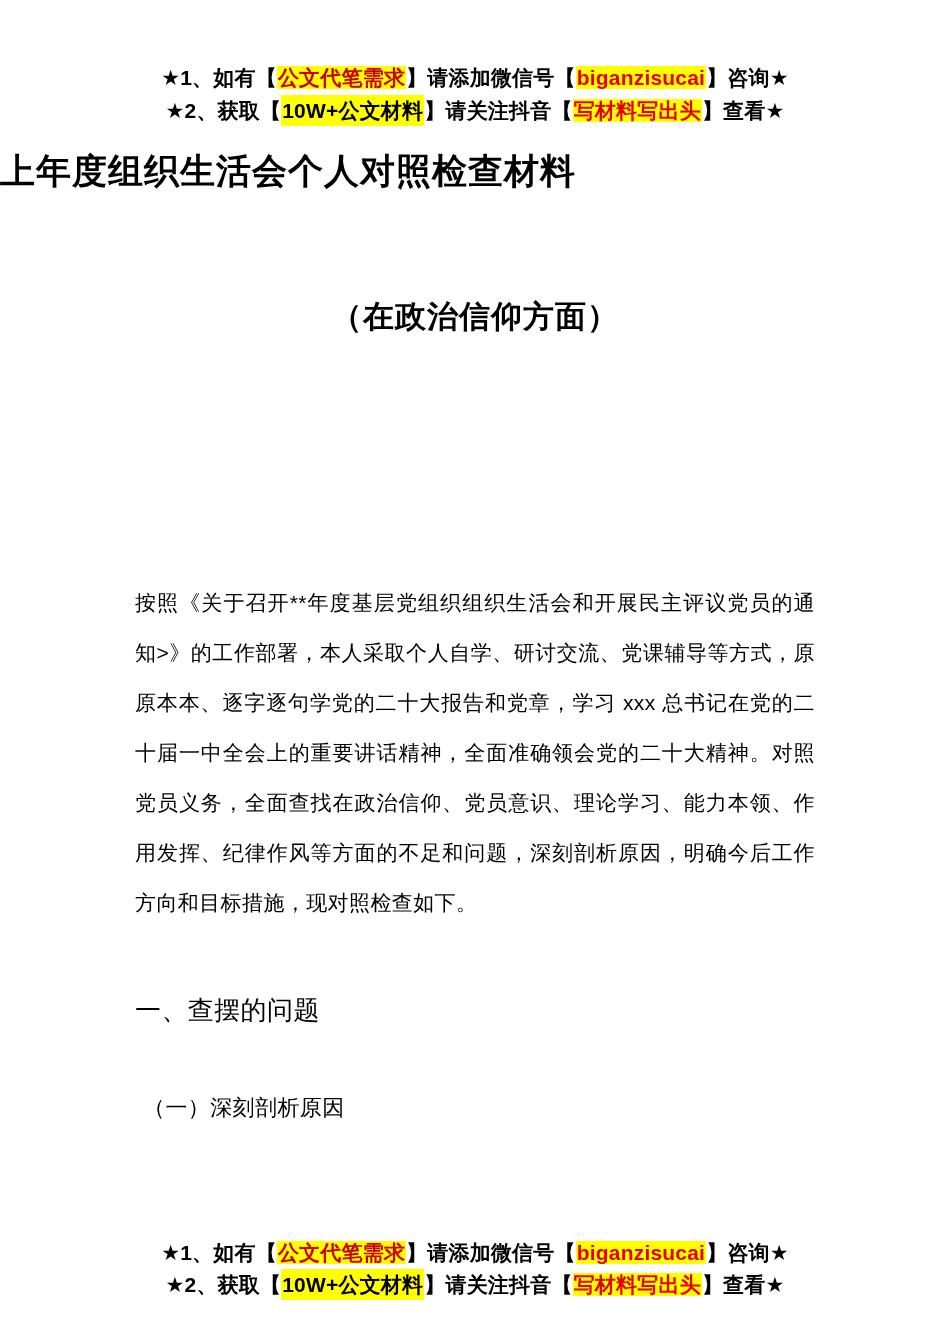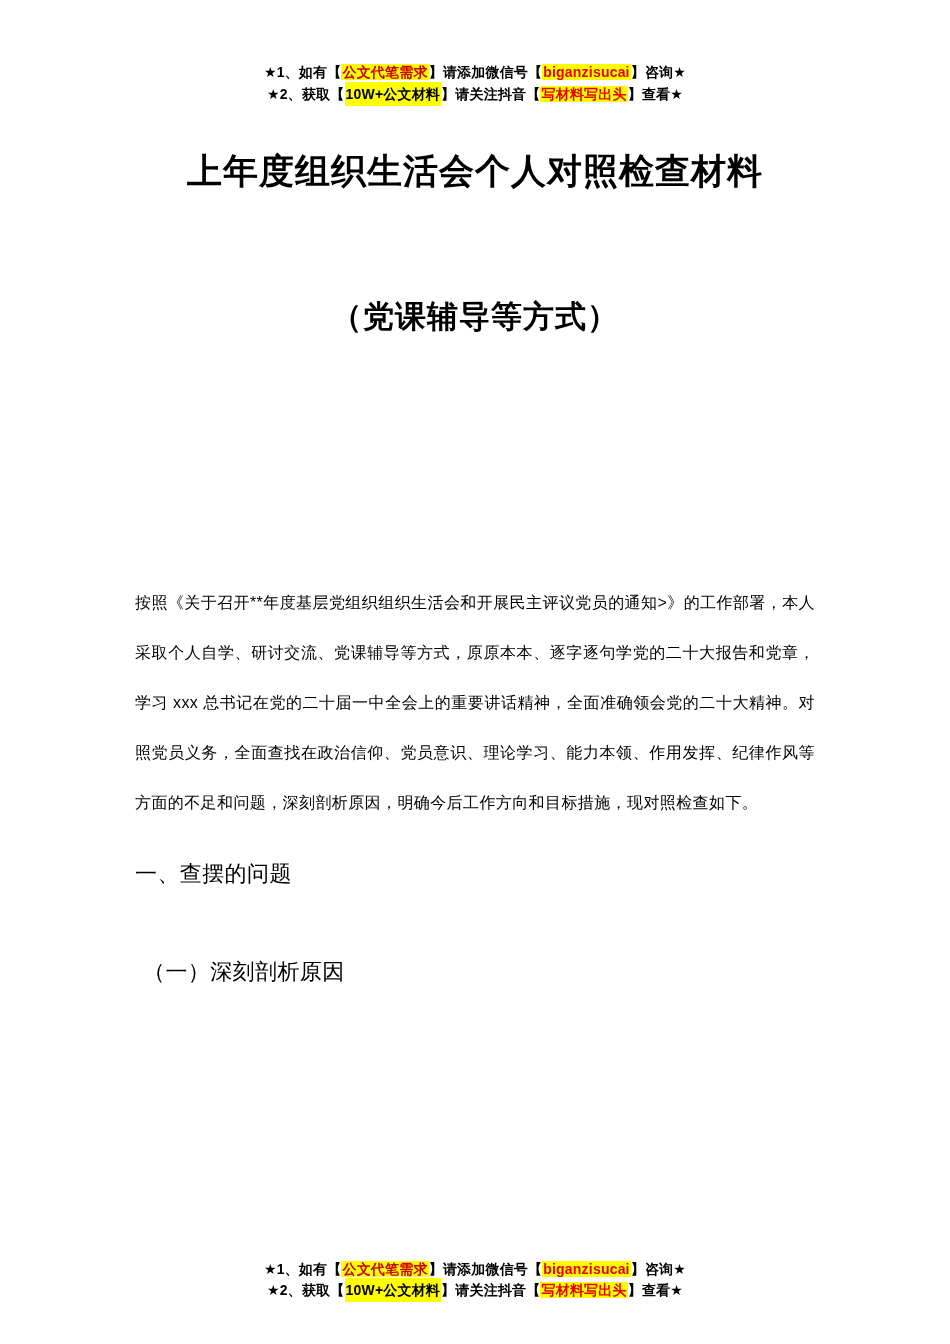--- a/index.html
+++ b/index.html
@@ -21,21 +21,21 @@
     height: 1344px;
     box-sizing: border-box;
     padding: 0 135px;
   }
 
   
   .promo {
     text-align: center;
     font-weight: bold;
     line-height: 1.55;
-    font-size: 14px;
+    font-size: 21px;
     letter-spacing: 0.2px;
     white-space: nowrap;
   }
   .promo-top {
     position: absolute;
     left: 0;
     right: 0;
     top: 62px;
   }
   .promo-bottom {
@@ -60,21 +60,20 @@
   .hl-yellow-red {
     background: #ffff00;
     color: #e60000;
     padding: 0 1px;
   }
   .underline {
   }
 
   
   .doc-title {
-    text-align: center;
     font-weight: bold;
     font-size: 35px;
     letter-spacing: 1px;
     margin: 0;
     position: absolute;
     left: 0;
     right: 0;
     top: 148px;
   }
   .doc-subtitle {
@@ -91,29 +90,29 @@
 
   
   .body-wrap {
     position: absolute;
     left: 135px;
     right: 135px;
     top: 578px;
   }
   p.body-text {
     margin: 0;
-    font-size: 16px;
+    font-size: 21px;
     line-height: 50px;
     text-align: justify;
     text-justify: inter-ideograph;
     letter-spacing: 0.4px;
   }
   p.heading-1 {
-    margin: 26px 0 0 0;
-    font-size: 22px;
+    margin: 62px 0 0 0;
+    font-size: 26px;
     line-height: 40px;
     letter-spacing: 0.4px;
   }
   p.heading-2 {
     margin: 58px 0 0 0;
     font-size: 22px;
     line-height: 40px;
     letter-spacing: 0.4px;
     padding-left: 8px;
   }
@@ -122,21 +121,21 @@
 <body>
 
 <div class="page">
 
   <div class="promo promo-top">
     <span class="promo-line"><span>★1、如有</span><span>【</span><span class="hl-yellow">公文代笔需求</span><span>】</span><span>请添加微信号</span><span>【</span><span class="hl-yellow-red">biganzisucai</span><span>】</span><span>咨询★</span></span>
     <span class="promo-line"><span>★2、获取</span><span>【</span><span class="hl-yellow-dark">10W+公文材料</span><span>】</span><span>请</span><span class="underline">关注</span><span>抖音</span><span>【</span><span class="hl-yellow-red">写材料写出头</span><span>】</span><span>查看★</span></span>
   </div>
 
   <h1 class="doc-title">上年度组织生活会个人对照检查材料</h1>
-  <h2 class="doc-subtitle">（党课辅导等方式）</h2>
+  <h2 class="doc-subtitle">（在政治信仰方面）</h2>
 
   <div class="body-wrap">
     <p class="body-text">按照《关于召开**年度基层党组织组织生活会和开展民主评议党员的通知&gt;》的工作部署，本人采取个人自学、研讨交流、党课辅导等方式，原原本本、逐字逐句学党的二十大报告和党章，学习 xxx 总书记在党的二十届一中全会上的重要讲话精神，全面准确领会党的二十大精神。对照党员义务，全面查找在政治信仰、党员意识、理论学习、能力本领、作用发挥、纪律作风等方面的不足和问题，深刻剖析原因，明确今后工作方向和目标措施，现对照检查如下。</p>
     <p class="heading-1">一、查摆的问题</p>
     <p class="heading-2">（一）深刻剖析原因</p>
   </div>
 
   <div class="promo promo-bottom">
     <span class="promo-line"><span>★1、如有</span><span>【</span><span class="hl-yellow">公文代笔需求</span><span>】</span><span>请添加微信号</span><span>【</span><span class="hl-yellow-red">biganzisucai</span><span>】</span><span>咨询★</span></span>
     <span class="promo-line"><span>★2、获取</span><span>【</span><span class="hl-yellow-dark">10W+公文材料</span><span>】</span><span>请</span><span class="underline">关注</span><span>抖音</span><span>【</span><span class="hl-yellow-red">写材料写出头</span><span>】</span><span>查看★</span></span>

